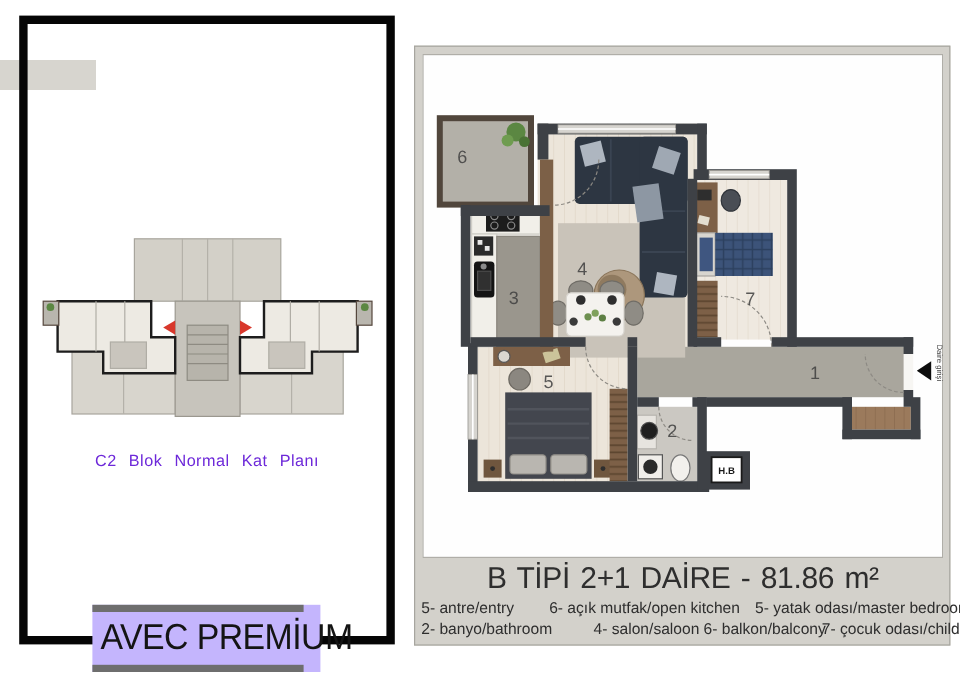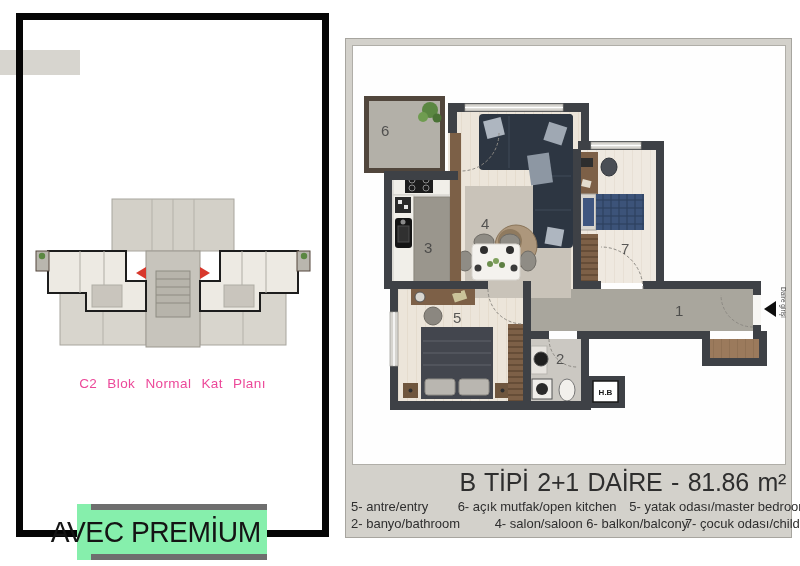--- a/index.html
+++ b/index.html
@@ -4,28 +4,28 @@
 <style>
   html,body{margin:0;padding:0;background:#ffffff;}
   .screen{
     position:relative;width:800px;height:566px;background:#ffffff;overflow:hidden;
     font-family:"Liberation Sans",sans-serif;color:#2e2e2e;
   }
   
   .gray-band{position:absolute;left:0;top:50px;width:80px;height:25px;background:#d7d5cf;z-index:1;}
   .frame{position:absolute;left:16px;top:13px;width:313px;height:524px;border:7px solid #050505;box-sizing:border-box;z-index:2;background:transparent;}
   .mini-plan{position:absolute;left:28px;top:193px;z-index:3;}
-  .caption{position:absolute;left:16px;top:376px;width:313px;text-align:center;font-size:13.5px;letter-spacing:.4px;word-spacing:6px;color:#ec4899;z-index:3;}
-  .logo-block{position:absolute;left:77px;top:504px;width:190px;height:56px;background:#86efac;z-index:4;display:flex;flex-direction:column;align-items:flex-end;justify-content:space-between;}
+  .caption{position:absolute;left:16px;top:376px;width:313px;text-align:center;font-size:13.5px;letter-spacing:.4px;word-spacing:6px;color:#6d28d9;z-index:3;}
+  .logo-block{position:absolute;left:77px;top:504px;width:190px;height:56px;background:#c4b5fd;z-index:4;display:flex;flex-direction:column;align-items:flex-start;justify-content:space-between;}
   .logo-bar{width:176px;height:6px;background:#6e6e6e;}
   .logo-text{font-size:30px;color:#141414;letter-spacing:-.5px;transform:scaleX(.94);white-space:nowrap;line-height:30px;}
   
   .gray-panel{position:absolute;left:345px;top:38px;width:447px;height:500px;background:#d3d1cb;border:1px solid #a7a59f;box-sizing:border-box;z-index:1;}
   .white-panel{position:absolute;left:352px;top:45px;width:434px;height:420px;background:#fefefe;border:1px solid #b0aea8;box-sizing:border-box;z-index:2;}
-  .plan-title{position:absolute;left:352px;top:468px;width:434px;text-align:right;font-size:25px;color:#2e2e2e;z-index:3;letter-spacing:-.3px;word-spacing:2px;white-space:nowrap;}
+  .plan-title{position:absolute;left:352px;top:468px;width:434px;text-align:center;font-size:25px;color:#2e2e2e;z-index:3;letter-spacing:-.3px;word-spacing:2px;white-space:nowrap;}
   .legend{position:absolute;left:351px;width:438px;font-size:13px;color:#2e2e2e;z-index:3;white-space:nowrap;}
   .legend.row1{top:499px;}
   .legend.row2{top:516px;}
   .legend span{display:inline-block;vertical-align:top;}
   .l1a{width:103px;} .l1b{width:168px;}
   .l2a{width:98px;} .l2b{width:88px;margin-left:42px;} .l2c{width:95px;}
   svg text{font-family:"Liberation Sans",sans-serif;}
   .roomnum{font-size:15px;fill:#3f3f3f;opacity:.85;}
 </style>
 </head>

